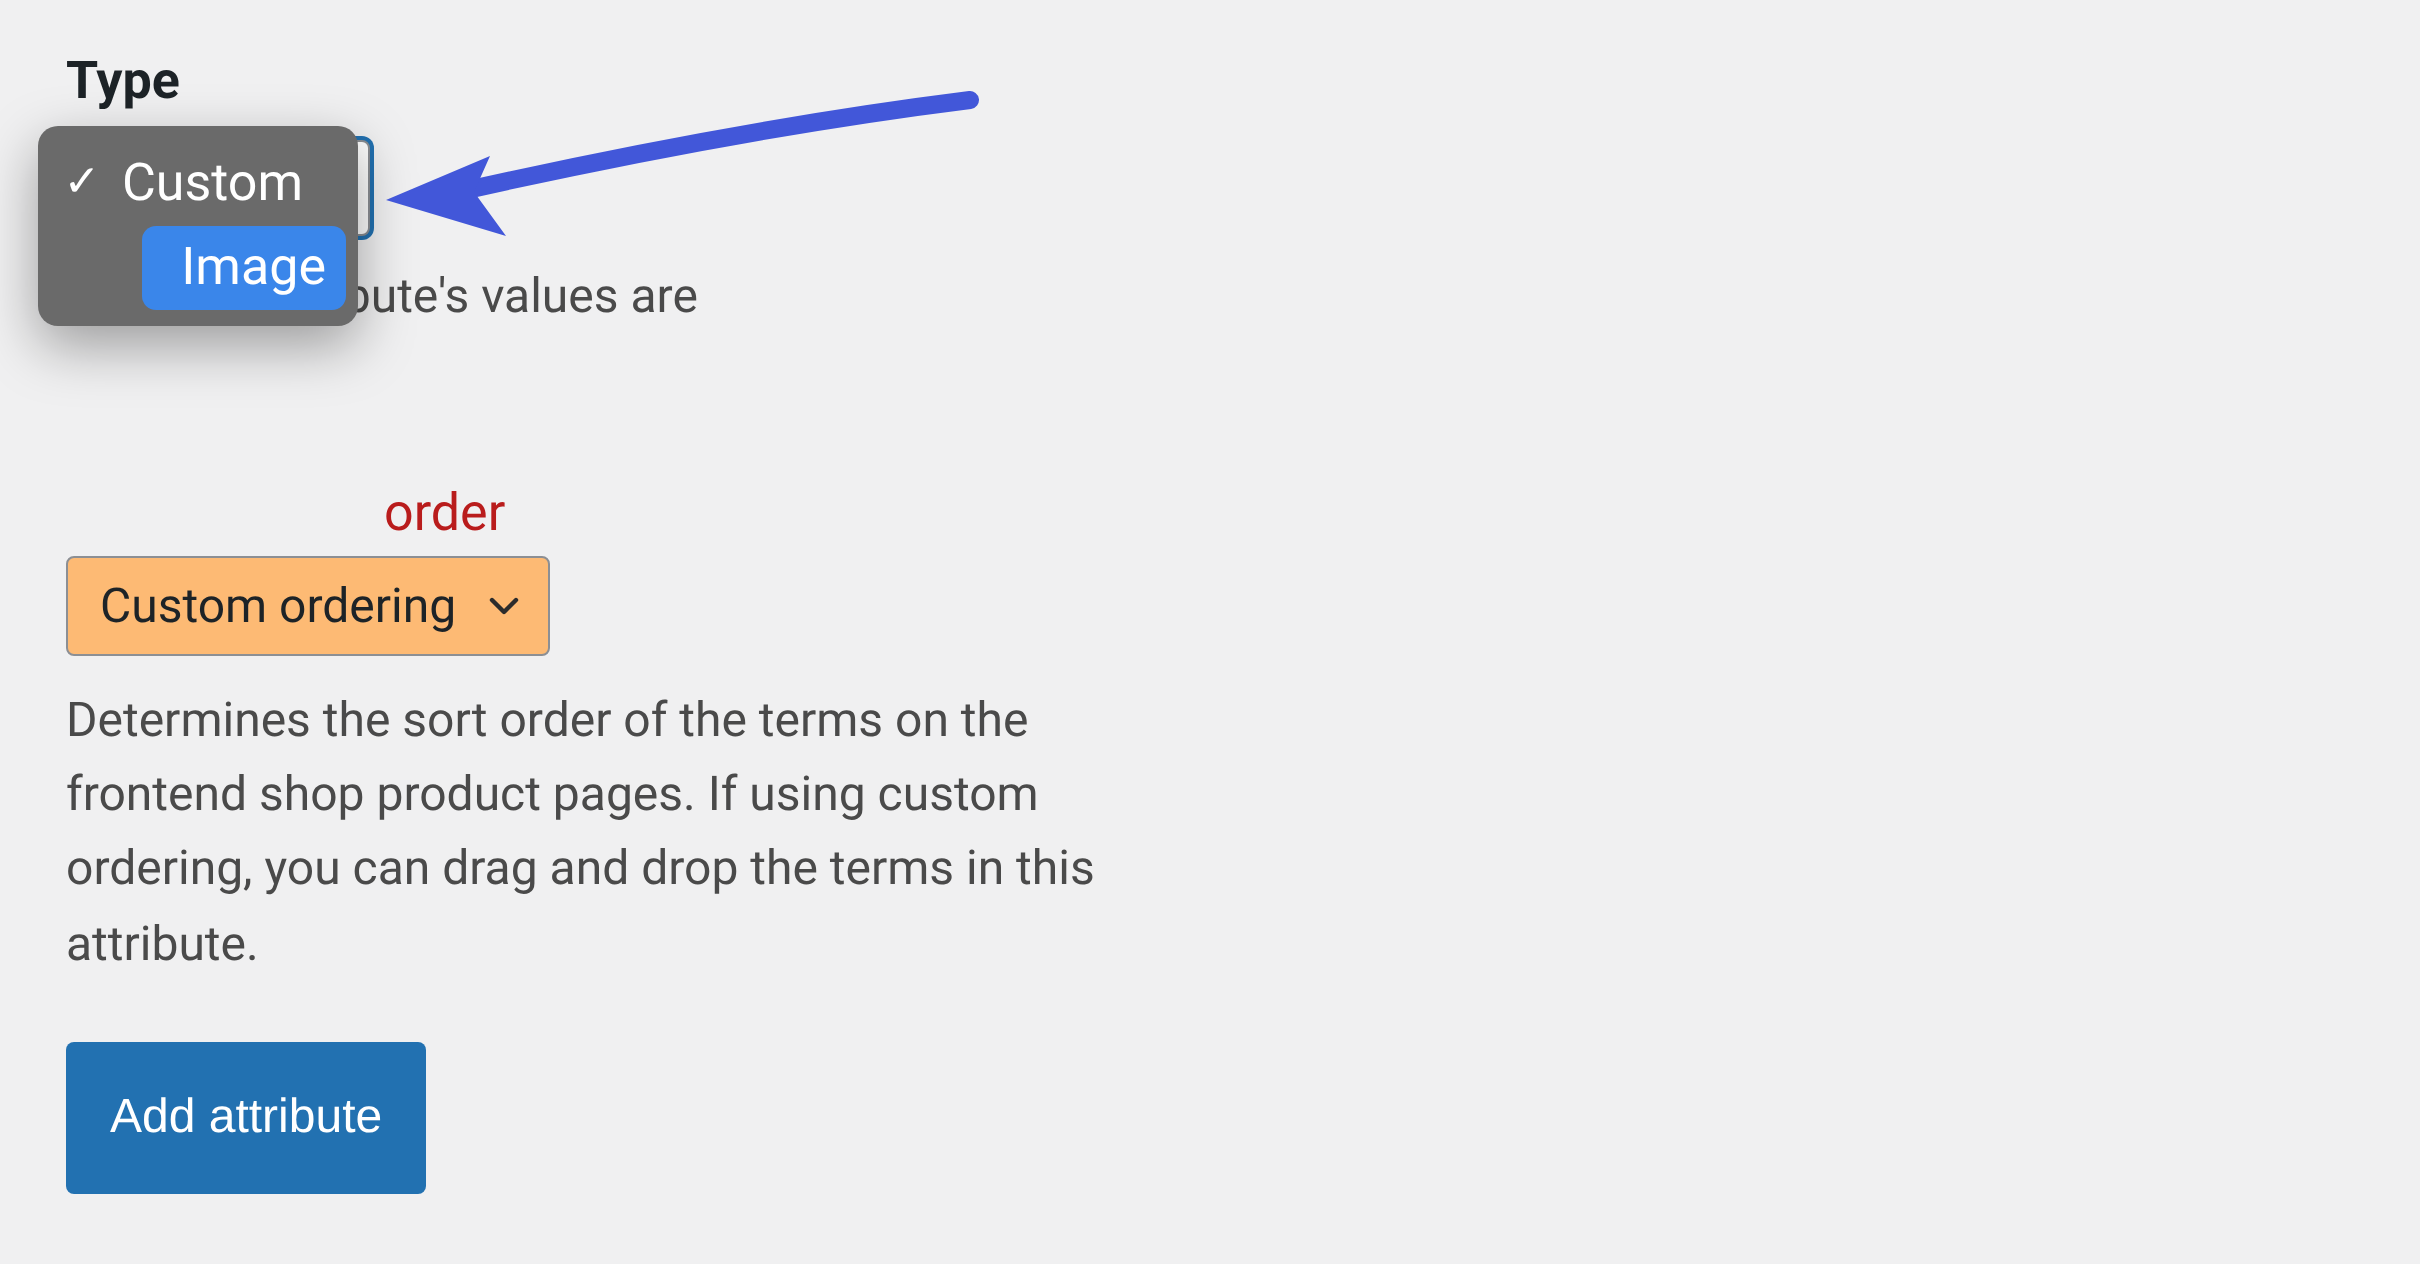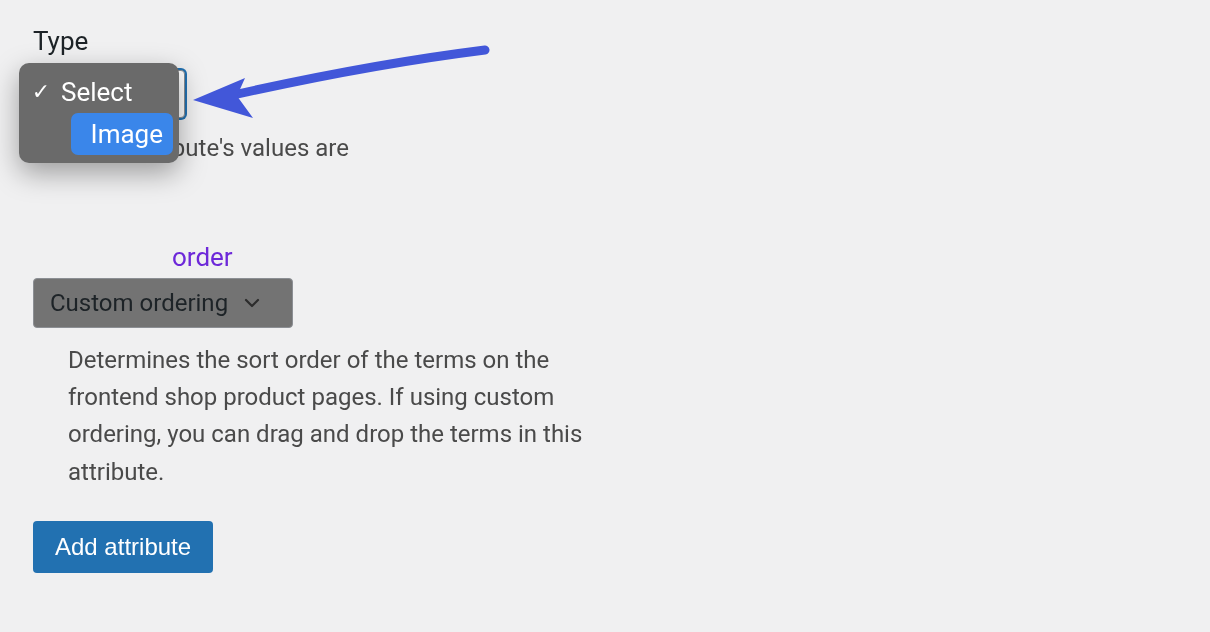--- a/index.html
+++ b/index.html
@@ -11,21 +11,21 @@
       position: relative;
     }
     .form-area {
       position: absolute;
       left: 33px;
       top: 26px;
       width: 560px;
     }
     .field-label {
       font-size: 26px;
-      font-weight: 400;
+      font-weight: 700;
       color: #1d2327;
       margin-bottom: 30px;
       display: block;
     }
     
     .dropdown-popup {
       position: absolute;
       left: 19px;
       top: 63px;
       width: 160px;
@@ -84,54 +84,53 @@
     }
     
     .sort-section {
       position: absolute;
       left: 33px;
       top: 240px;
       width: 560px;
     }
     .partial-label {
       position: absolute;
-      left: 172px;
+      left: 192px;
       top: 242px;
       font-size: 26px;
-      color: #6d28d9;
+      color: #b91c1c;
     }
     .sort-select {
       display: inline-flex;
       align-items: center;
-      background: #737373;
+      background: #fdba74;
       border: 1px solid #8c8f94;
       border-radius: 4px;
-      padding: 10px 30px 10px 16px;
+      padding: 10px 12px 10px 16px;
       font-size: 24px;
       color: #1d2327;
       gap: 14px;
       cursor: pointer;
       margin-top: 38px;
     }
     .sort-select .chev { display: inline-flex; }
     .sort-help {
       margin-top: 14px;
       font-size: 24px;
       color: #4a4a4a;
       line-height: 1.55;
       max-width: 552px;
-      margin-left: 35px;
     }
     .primary-button {
       display: inline-block;
       margin-top: 30px;
       background: #2271b1;
       color: #ffffff;
       font-size: 24px;
-      padding: 12px 22px;
+      padding: 24px 22px;
       border: none;
       border-radius: 4px;
       cursor: pointer;
     }
     
     .arrow-annot {
       position: absolute;
       left: 185px;
       top: 40px;
       z-index: 60;
@@ -145,21 +144,21 @@
   <label class="field-label">Type</label>
 </div>
 
 <div class="type-select-box"></div>
 
 <div class="type-help">how this attribute's values are</div>
 
 <div class="dropdown-popup">
   <div class="dropdown-option">
     <span class="check">✓</span>
-    <span>Select</span>
+    <span>Custom</span>
   </div>
   <div class="dropdown-option highlight">
     <span class="check"></span>
     <span>Image</span>
   </div>
 </div>
 
 <div class="arrow-annot">
   <svg width="310" height="90" viewBox="0 0 310 90">
     <path d="M300 10 Q 180 25 35 58" stroke="#4257d9" stroke-width="9" fill="none" stroke-linecap="round"></path>

